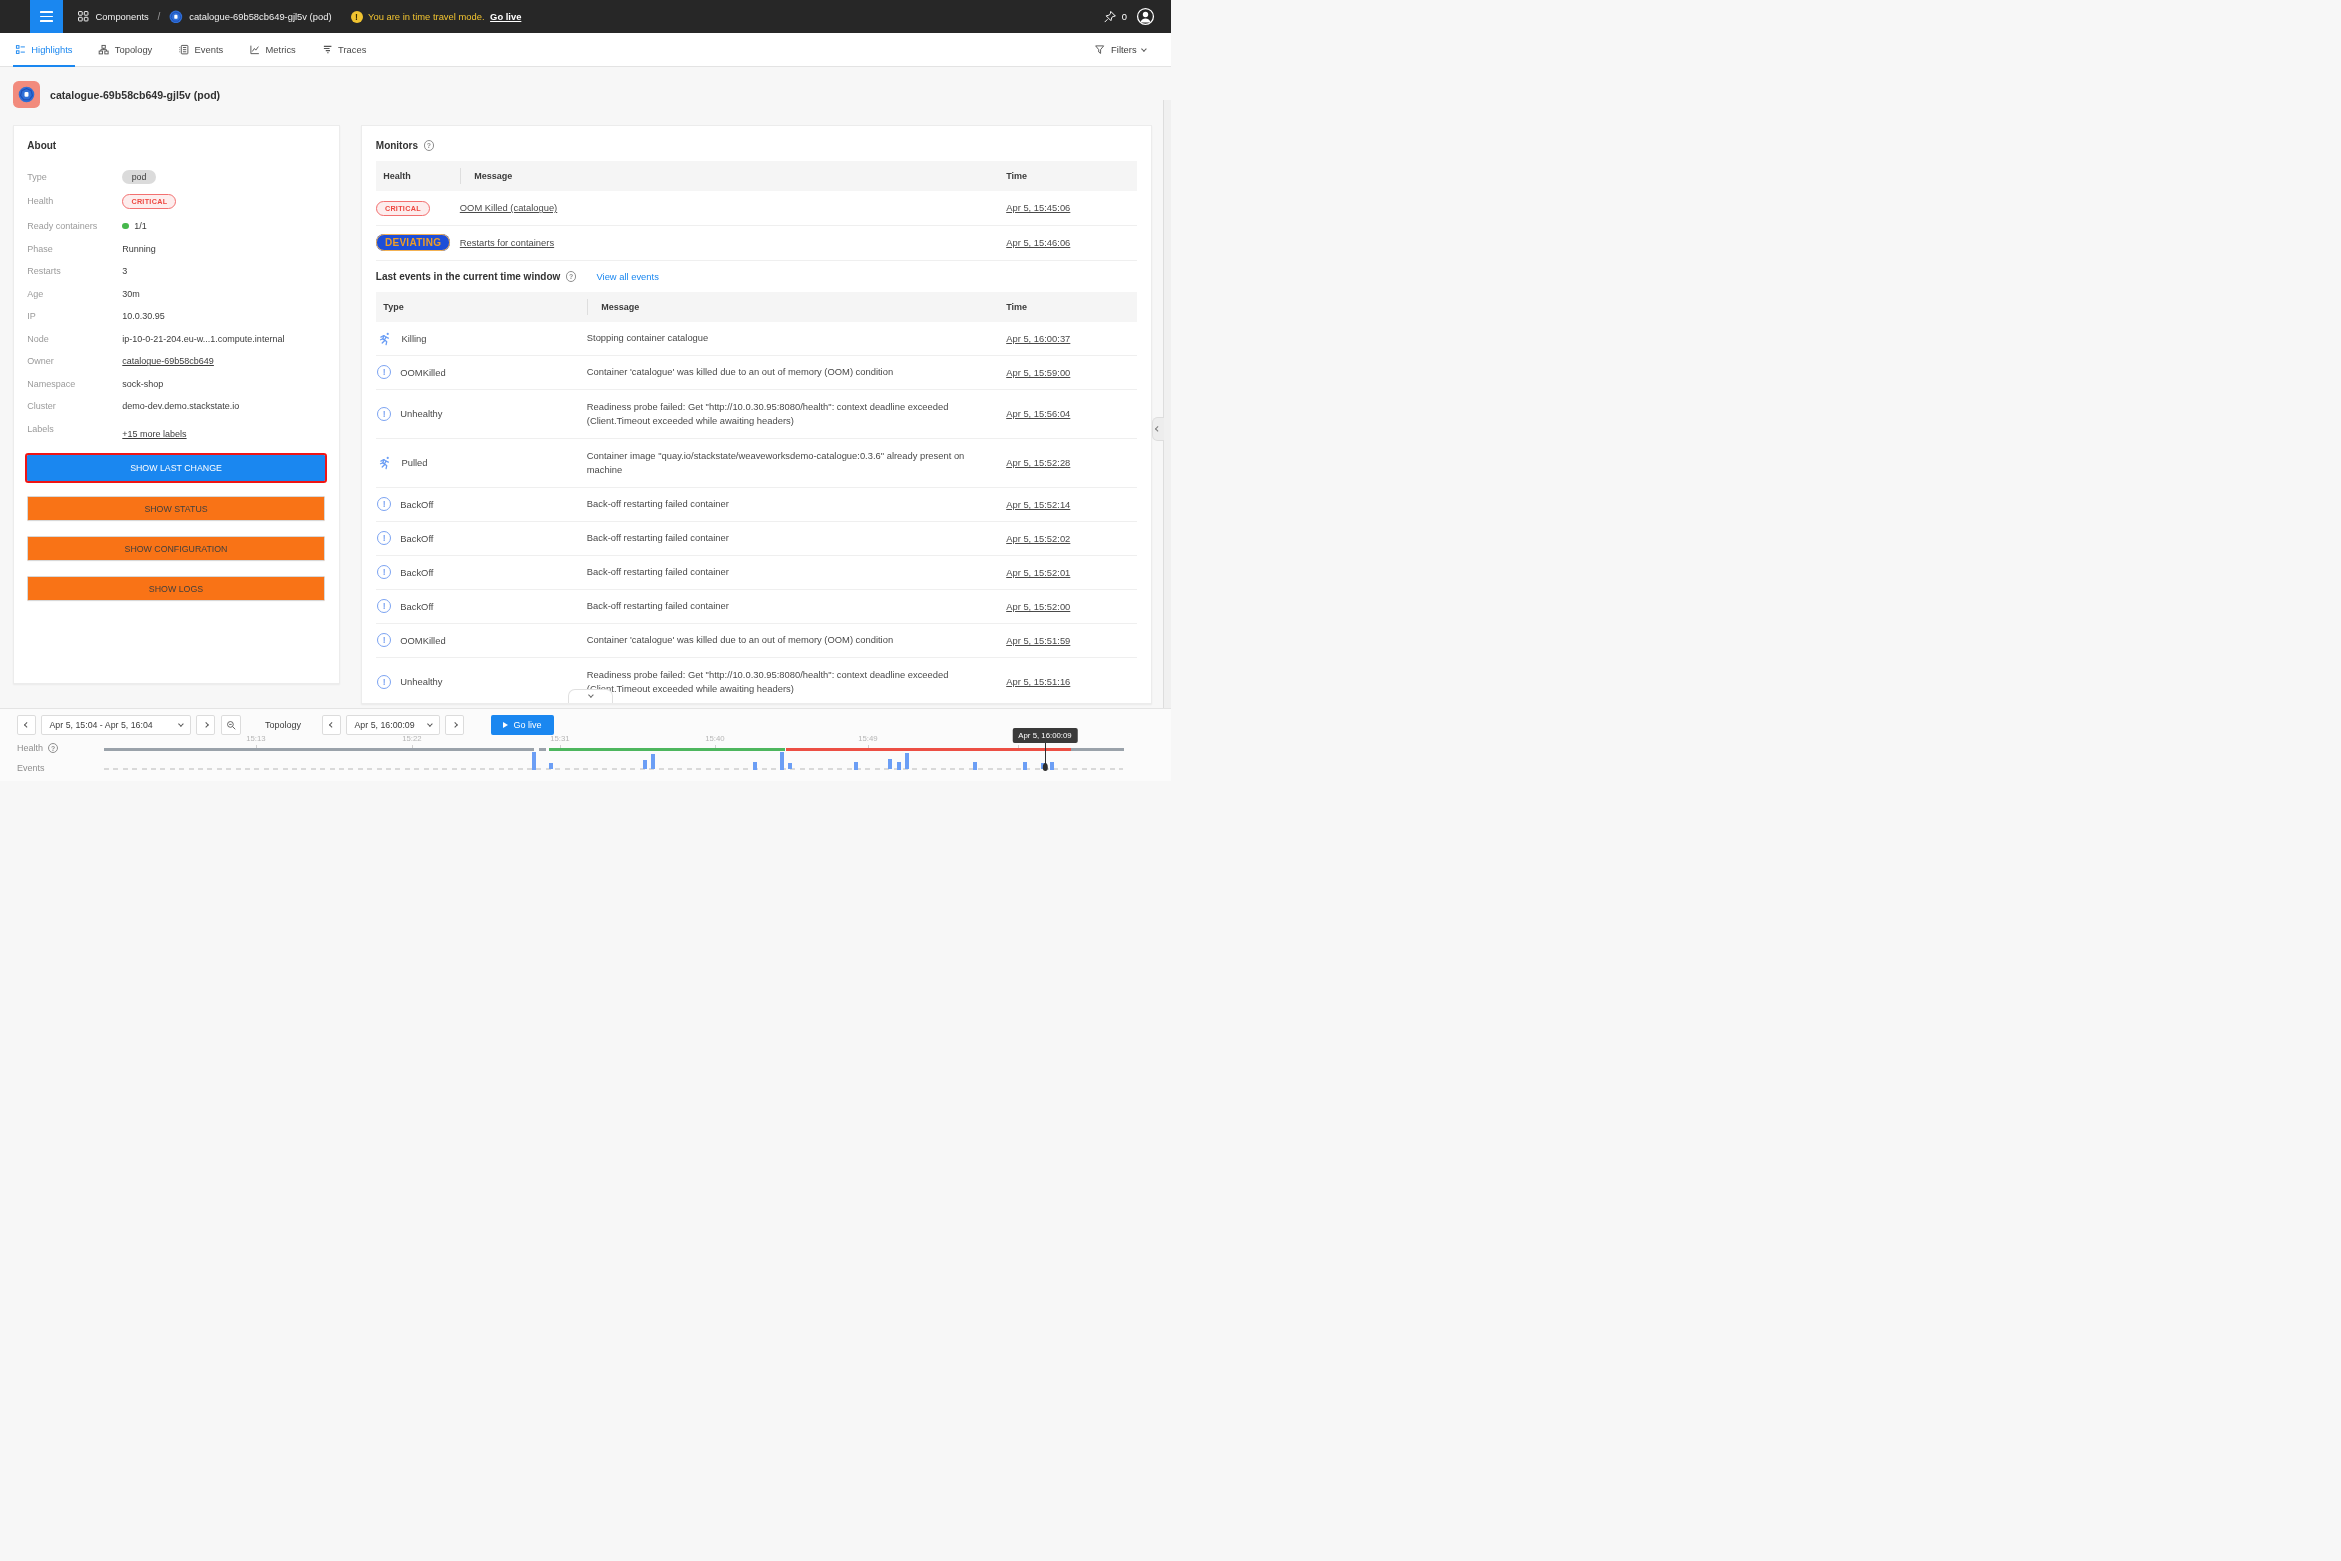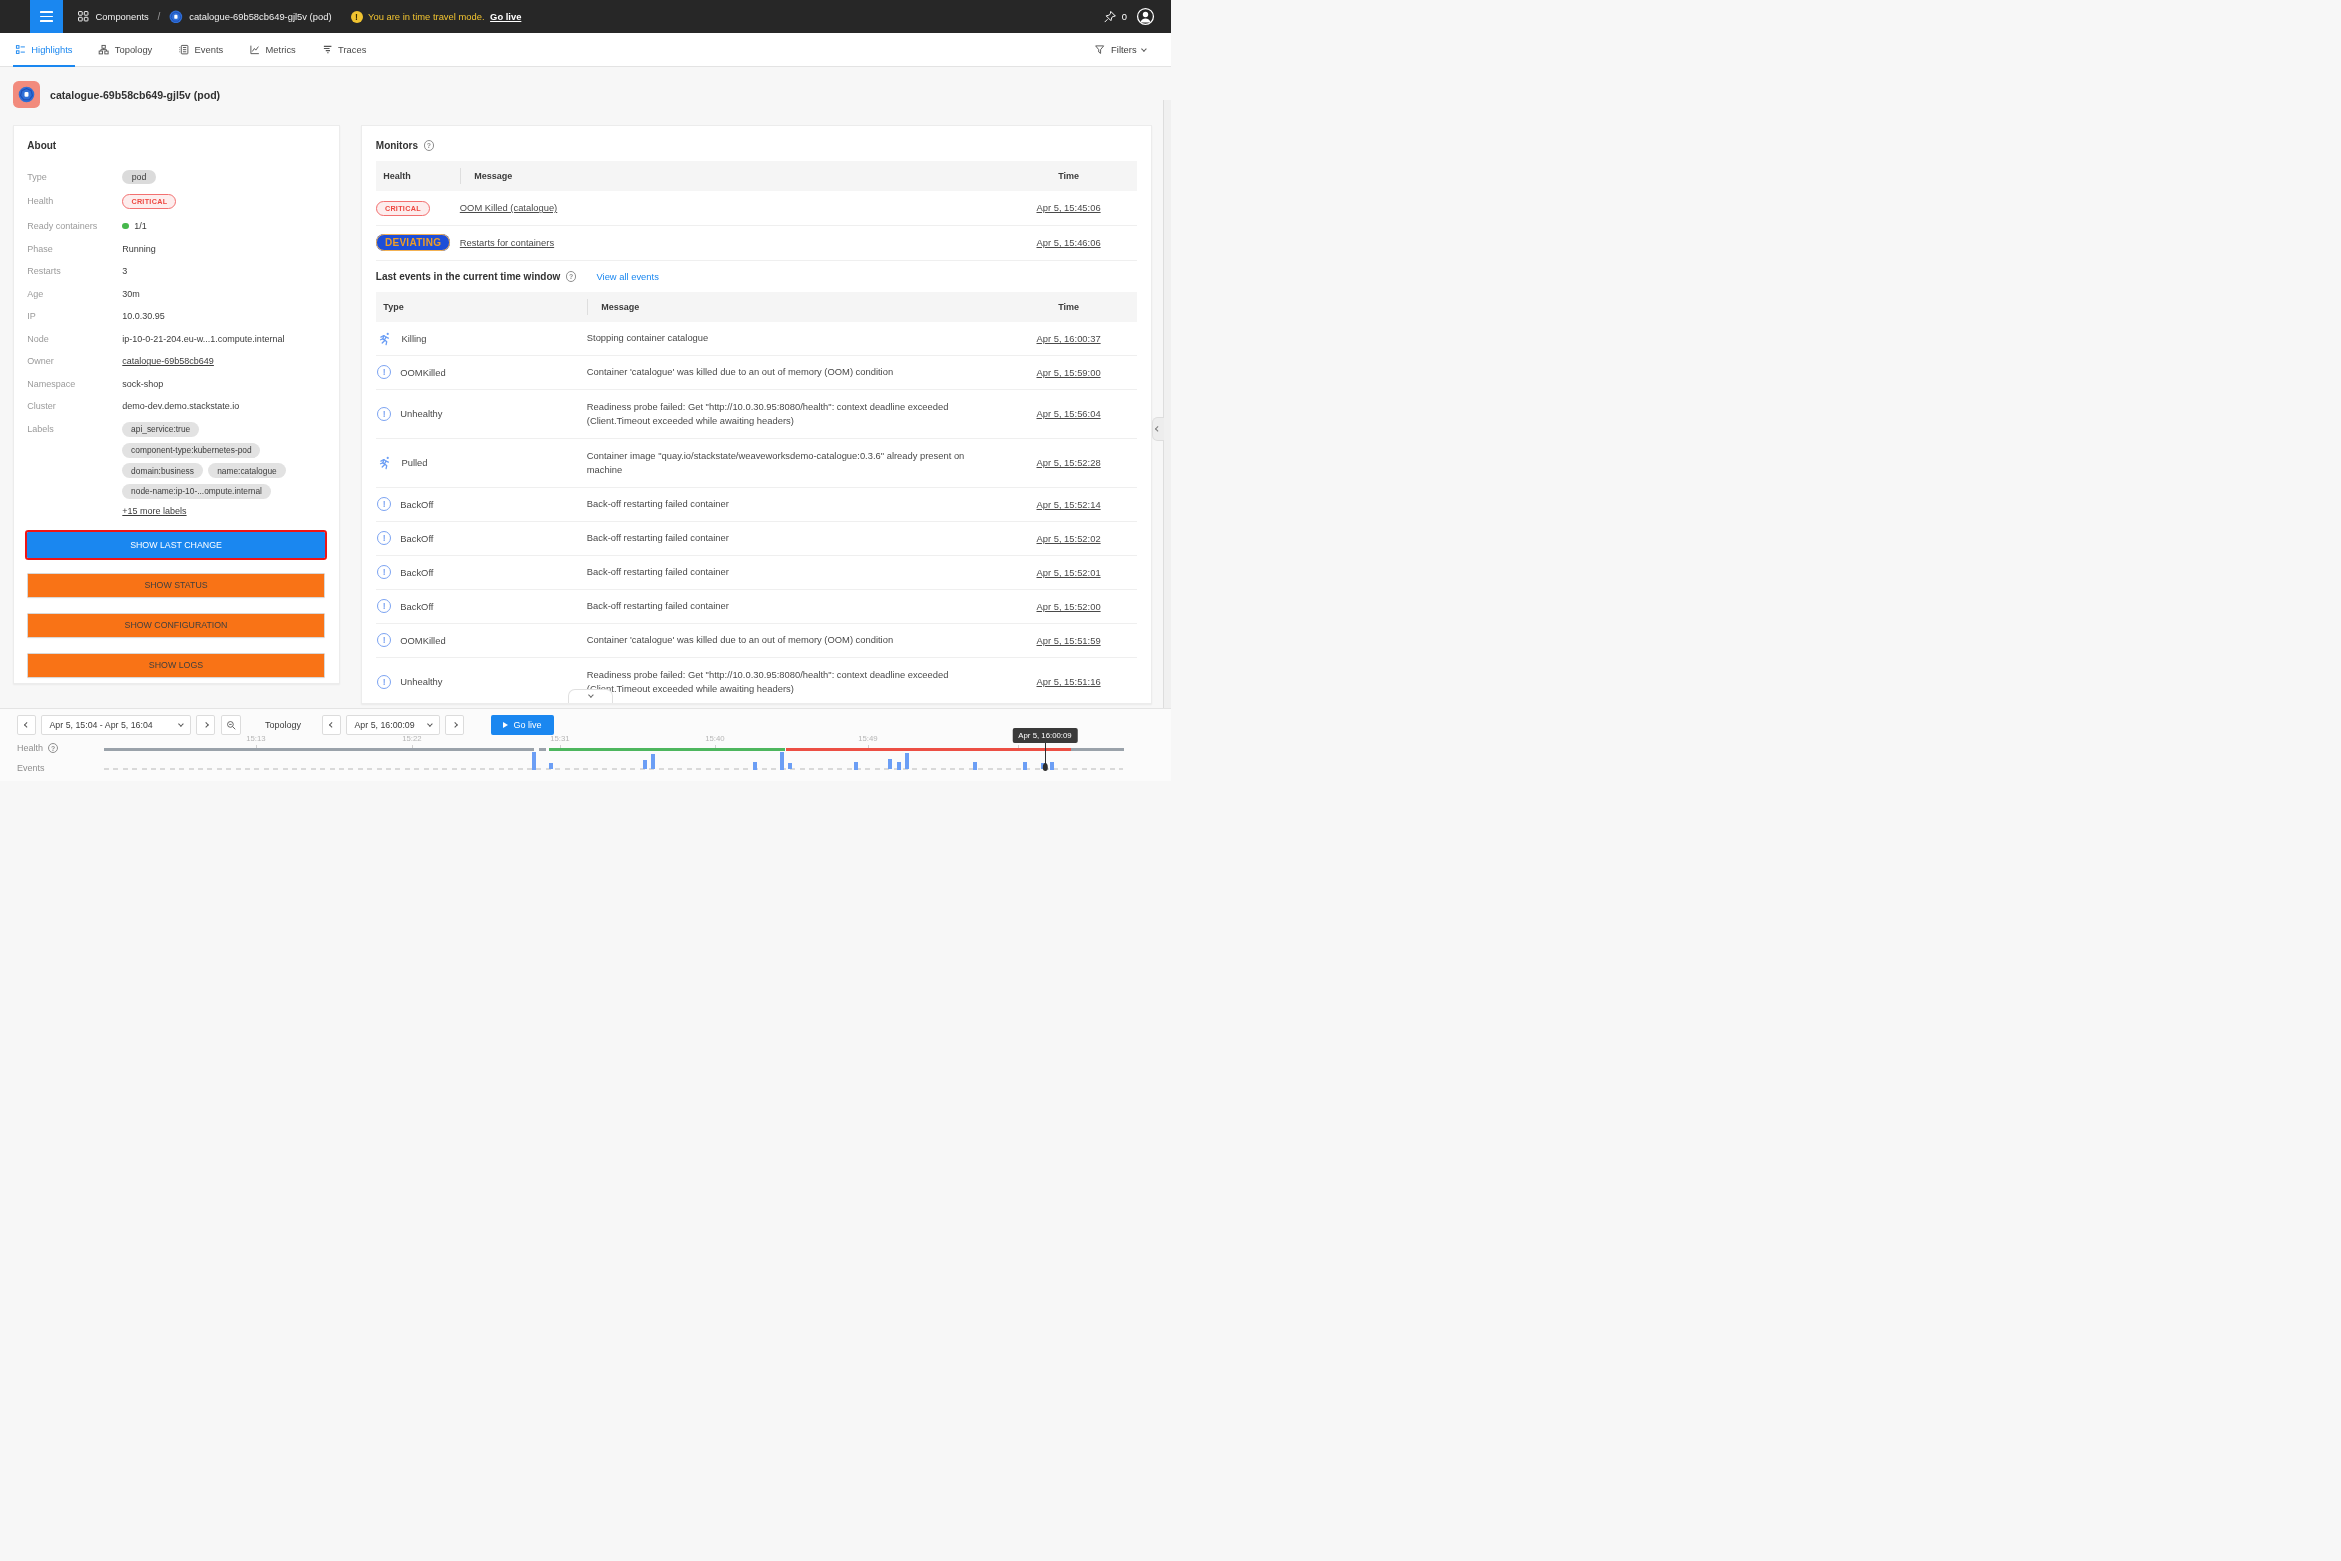--- a/index.html
+++ b/index.html
@@ -71,21 +71,21 @@
   .sbtn.primary { background:#1a87f0; color:#fff; border:none; outline:2.5px solid #f01414; height:26px; }
 
   
   .tbl-head { display:flex; align-items:center; background:#f5f5f5; height:30px; font-size:9px;
     font-weight:bold; color:#3c3c3c; margin-top:10px; }
   .tbl-head .c1 { padding-left:7.5px; }
   .col-div { width:0.6px; height:16.3px; background:#dedede; margin-right:13.8px; }
   .m-c1 { width:84px; flex:0 0 auto; }
   .e-c1 { width:211px; flex:0 0 auto; }
   .cmsg { flex:1; }
-  .ctime { width:131px; text-align:center; padding-right:6.3px; flex:0 0 auto; }
+  .ctime { width:131px; text-align:left; padding-right:6.3px; flex:0 0 auto; }
   .t-row { display:flex; align-items:center; border-bottom:0.6px solid #efefef; font-size:9.4px; color:#4a4a4a; }
   .t-row .time a { color:#4a4a4a; text-decoration:underline; white-space:nowrap; cursor:pointer; }
   .m-row { height:35px; }
   .msg-link { color:#4a4a4a; text-decoration:underline; cursor:pointer; }
   .ev-type { display:flex; align-items:center; gap:8.8px; padding-left:1.3px; }
   .ev-icon { width:15.6px; height:15.6px; display:inline-flex; align-items:center; justify-content:center; }
   .warn-circ { width:14.4px; height:14.4px; border:1.3px solid #7ba3f2; border-radius:50%; color:#7ba3f2;
     font-weight:bold; font-size:8.8px; display:flex; align-items:center; justify-content:center; }
   .ev-msg { line-height:13.8px; padding-right:8.8px; }
   .events-head { display:flex; align-items:center; gap:10px; margin-top:10px; }
@@ -302,27 +302,20 @@
           <span class="a-label">Namespace</span>
           <span class="a-val">sock-shop</span>
         </div>
         <div class="a-row">
           <span class="a-label">Cluster</span>
           <span class="a-val">demo-dev.demo.stackstate.io</span>
         </div>
         <div class="a-row">
           <span class="a-label">Labels</span>
           <span>
-            <span class="labels-wrap" id="label-pills">
-                <span class="pill-label">api_service:true</span>
-                <span class="pill-label">component-type:kubernetes-pod</span>
-                <span class="pill-label">domain:business</span>
-                <span class="pill-label">name:catalogue</span>
-                <span class="pill-label">node-name:ip-10-...ompute.internal</span>
-              </span>
             <a class="link-dark more-labels">+15 more labels</a>
           </span>
         </div>
       </div>
       <div class="btn-col">
         <button class="sbtn primary">SHOW LAST CHANGE</button>
         <button class="sbtn">SHOW STATUS</button>
         <button class="sbtn">SHOW CONFIGURATION</button>
         <button class="sbtn">SHOW LOGS</button>
       </div>

